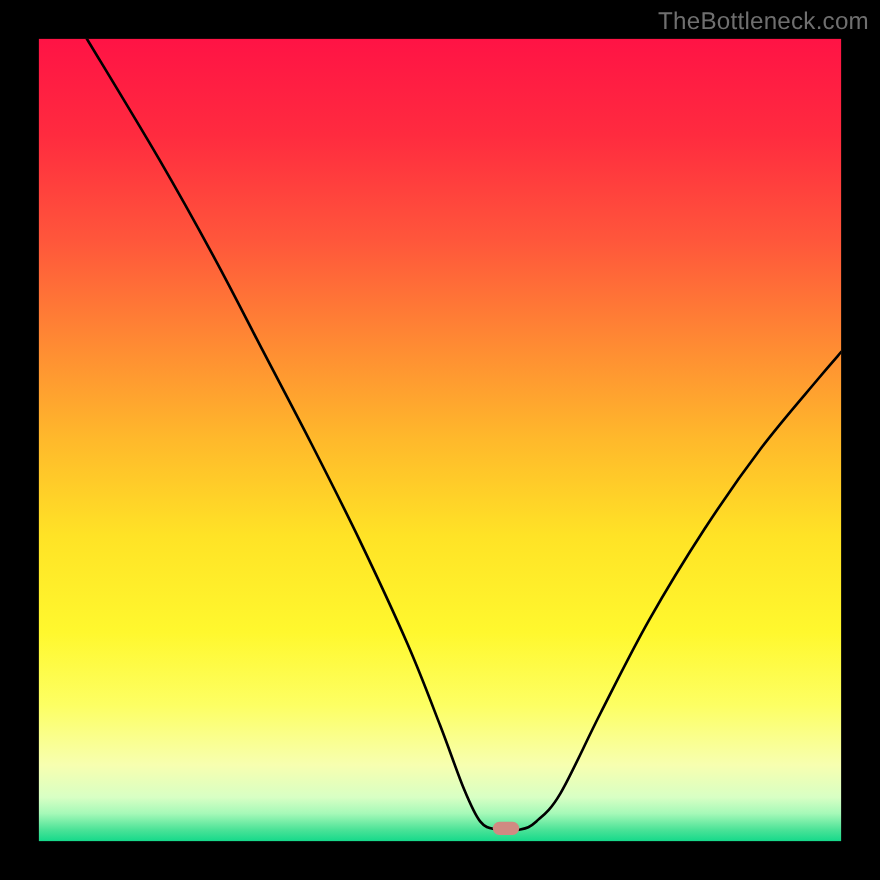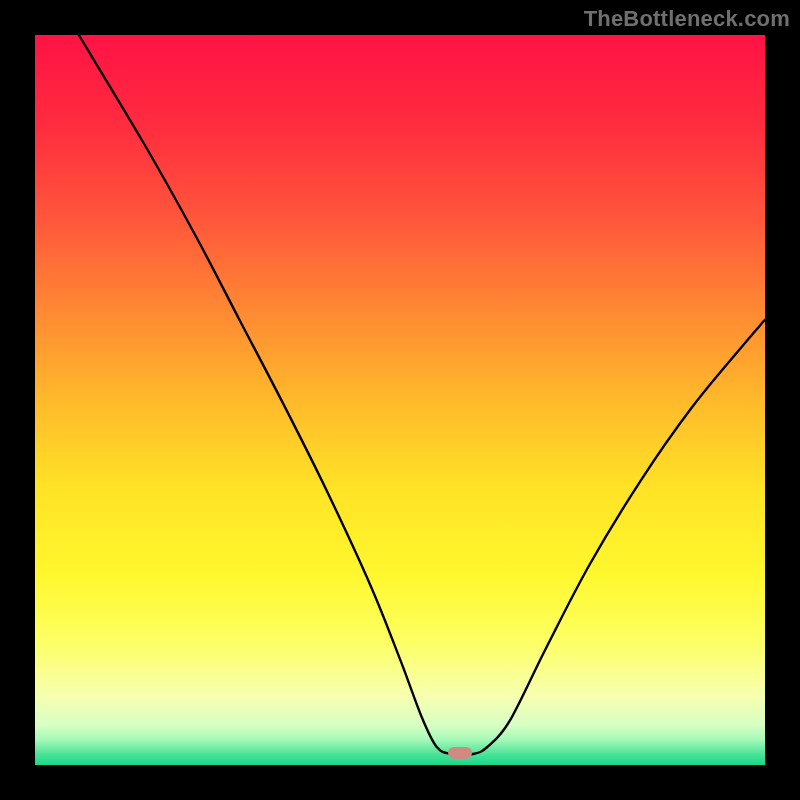--- a/index.html
+++ b/index.html
@@ -36,21 +36,21 @@
     top: 0;
     width: 100%;
     height: 100%;
   }
   .watermark {
     position: absolute;
     top: 6px;
     right: 10px;
     font-family: Arial, Helvetica, sans-serif;
     font-size: 22px;
-    font-weight: 700;
+    font-weight: 400;
     color: #6f6f6f;
     letter-spacing: 0.2px;
     user-select: none;
   }
   .marker {
     position: absolute;
     width: 24px;
     height: 12px;
     border-radius: 6px;
     background: #d08a82;

